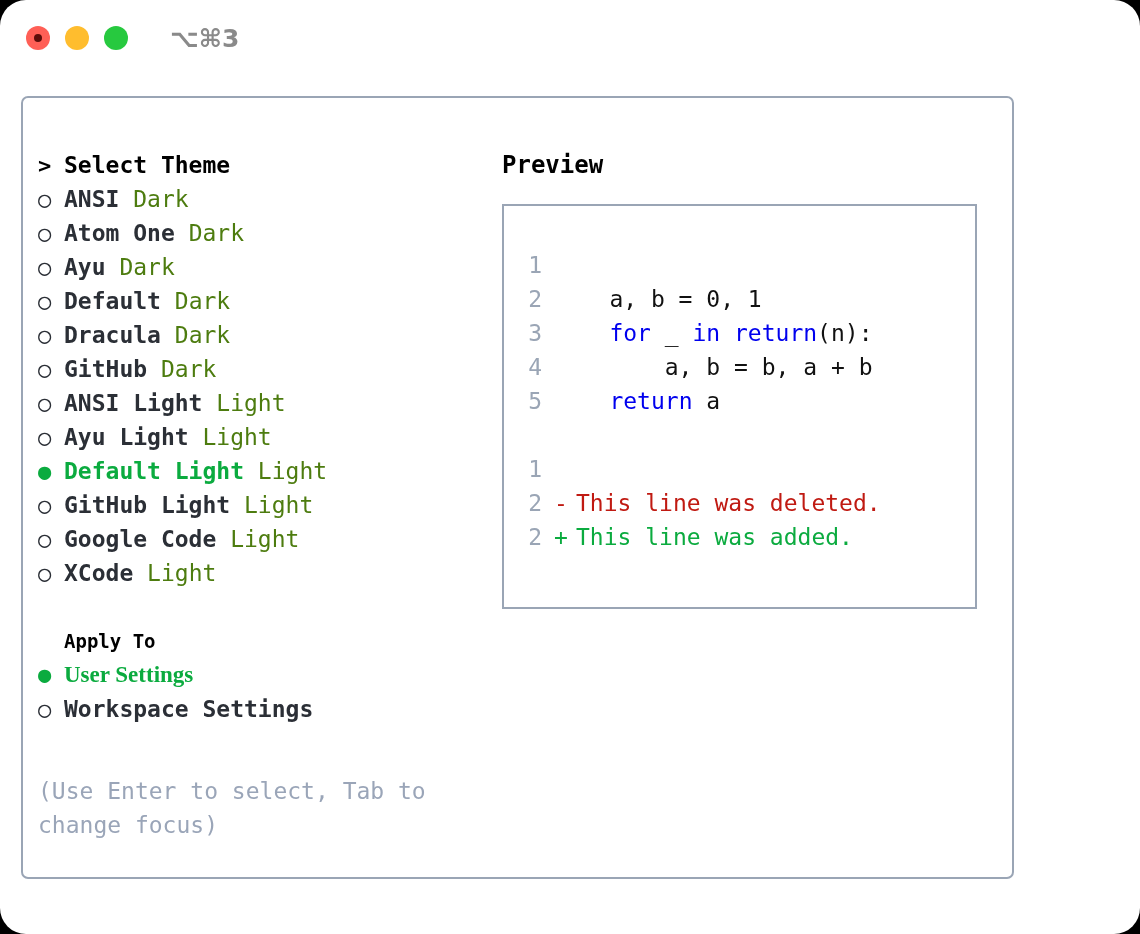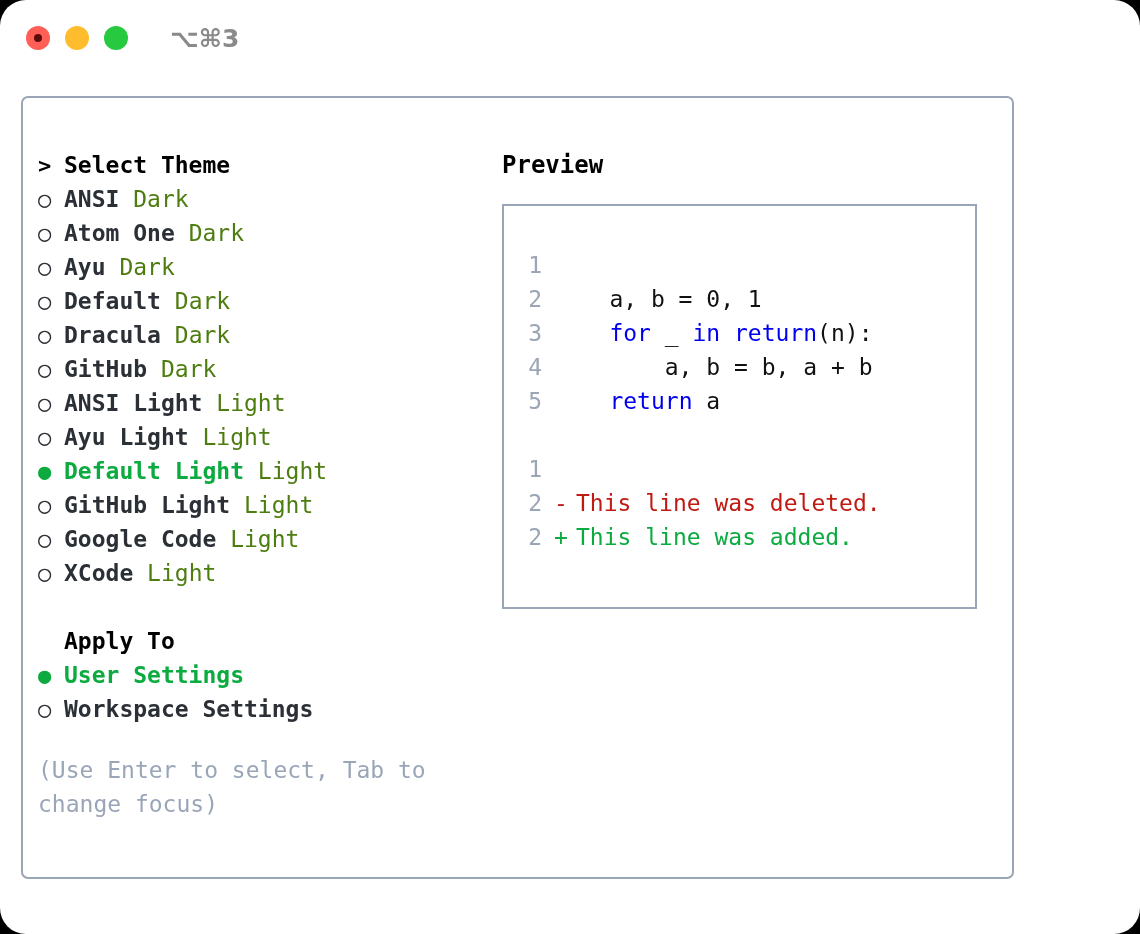--- a/index.html
+++ b/index.html
@@ -118,31 +118,31 @@
   .theme-kind {
     color: #4d7c0f;
     font-weight: normal;
   }
 
   .section-spacer { height: 34px; }
 
   .section-title {
     font-weight: bold;
     color: #000000;
-    font-size: 23px;
+    font-size: 19px;
     line-height: 34px;
     padding-left: 26px;
     white-space: pre;
   }
 
   .apply-name { font-weight: bold; color: #2b2f36; }
-  .apply-name.selected { color: #0bab3f; }
+  .apply-name.selected { color: #0bab3f; font-family: Liberation Serif, serif; }
 
   #hint {
-    margin-top: 27px;
+    margin-top: 48px;
     width: 400px;
     font-size: 23px;
     line-height: 34px;
     color: #9aa5b8;
   }
 
   
   #right-pane {
     position: absolute;
     left: 479px;

